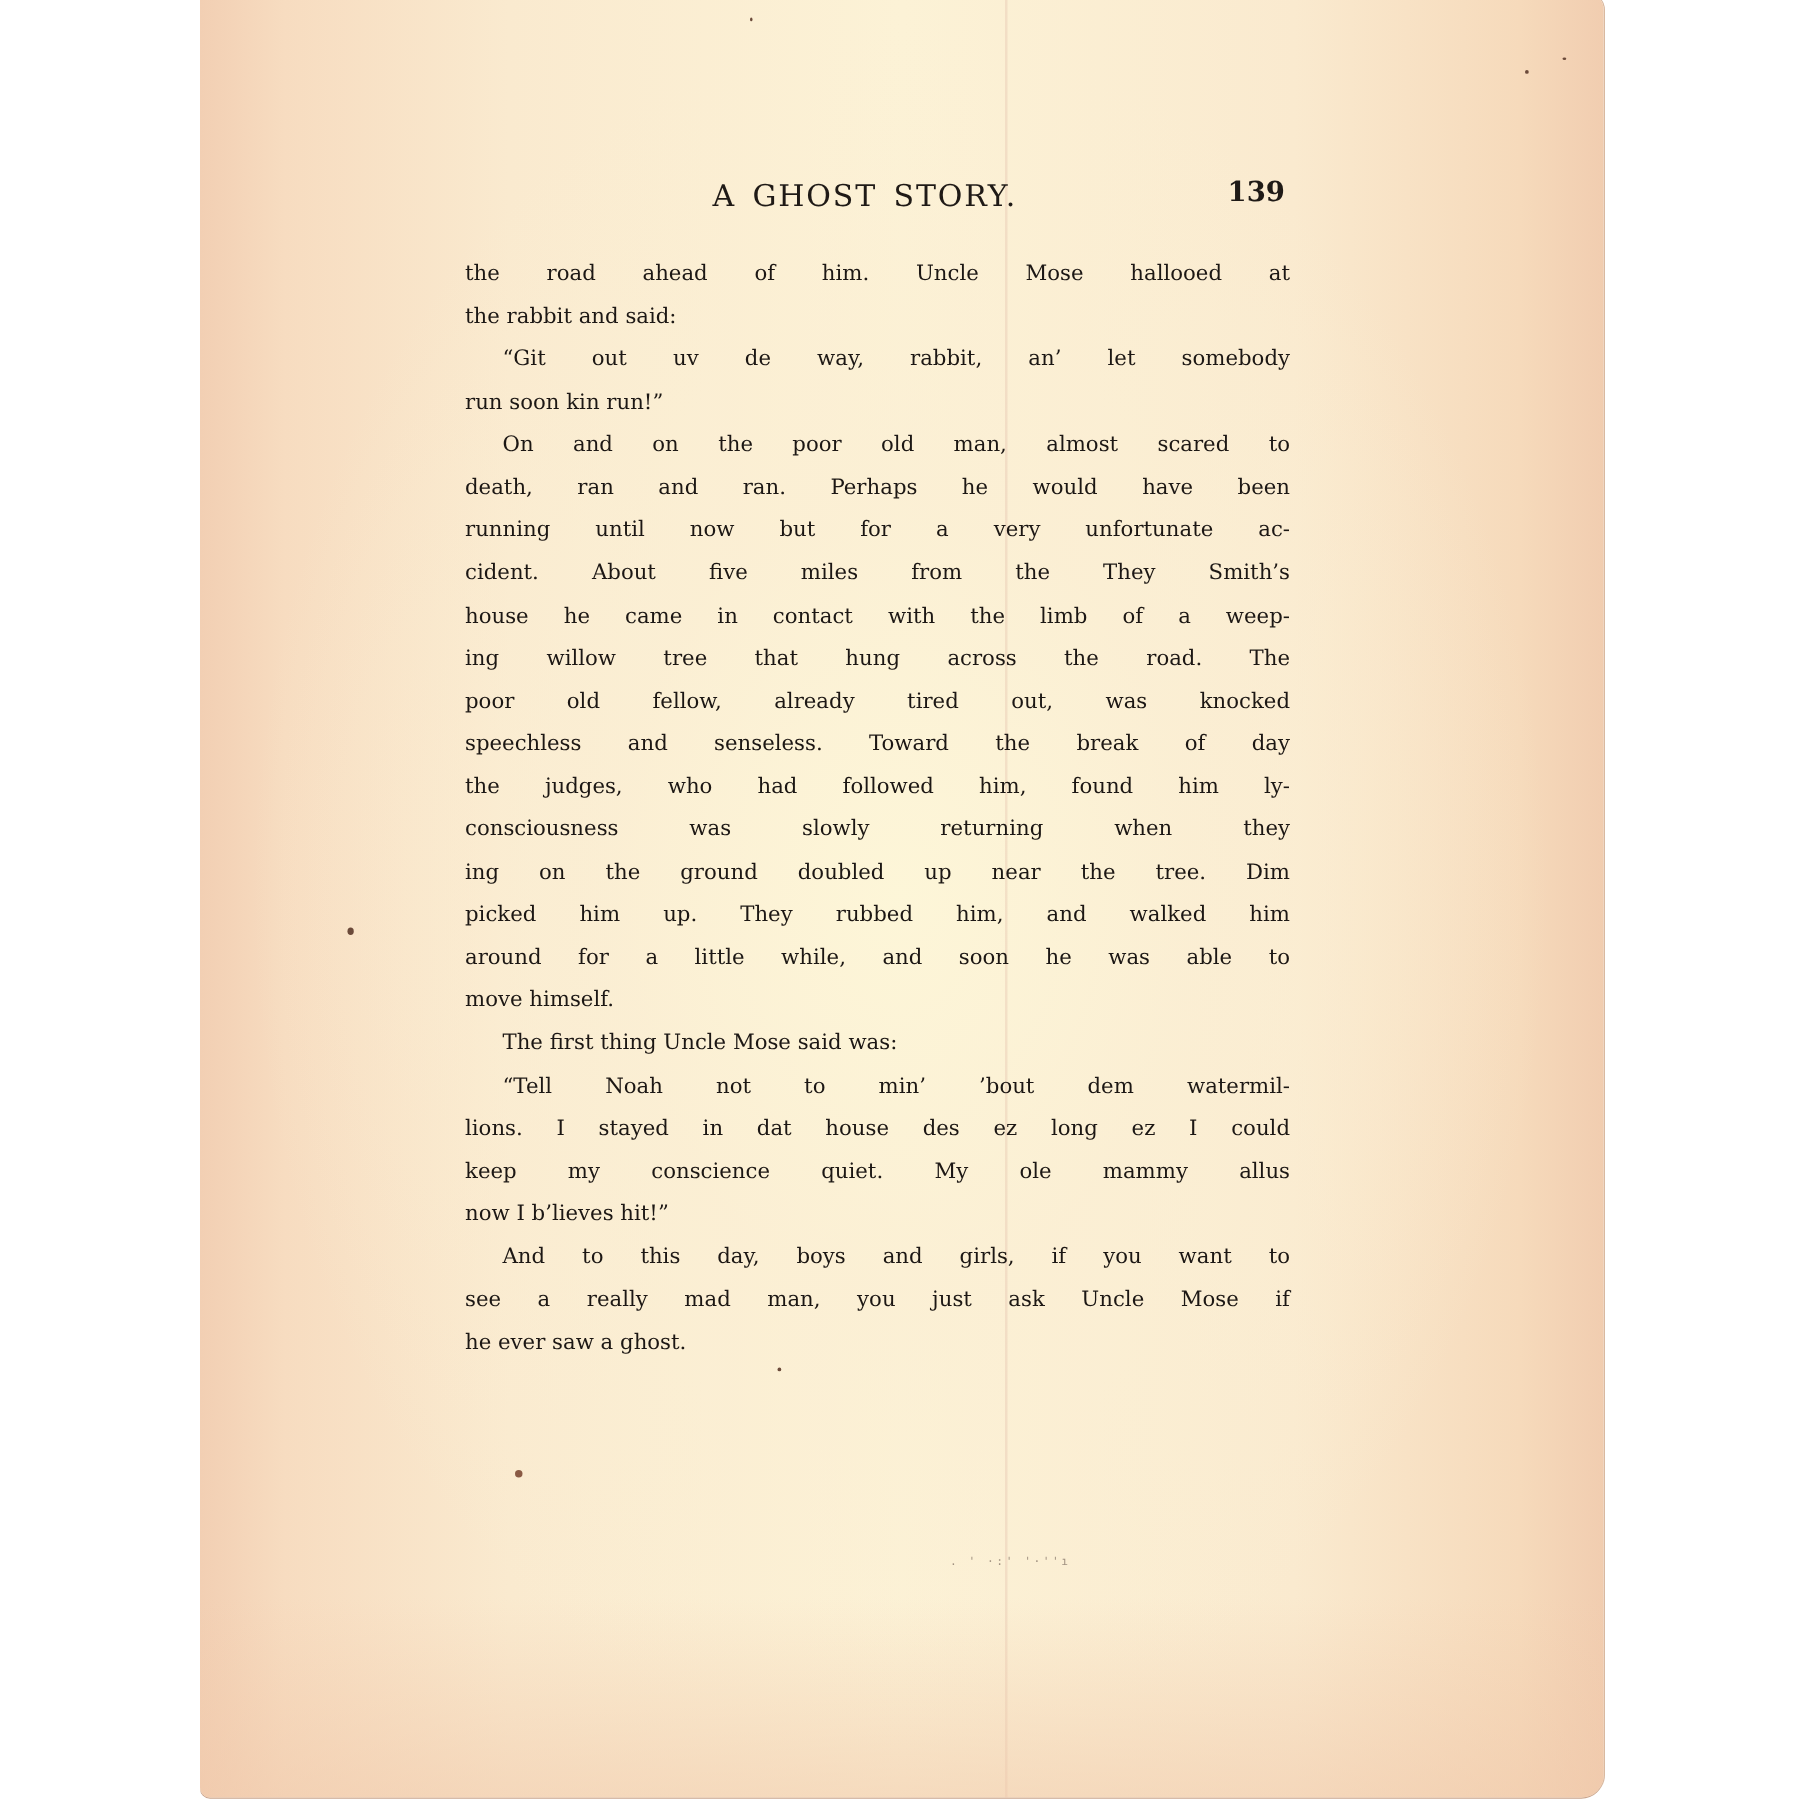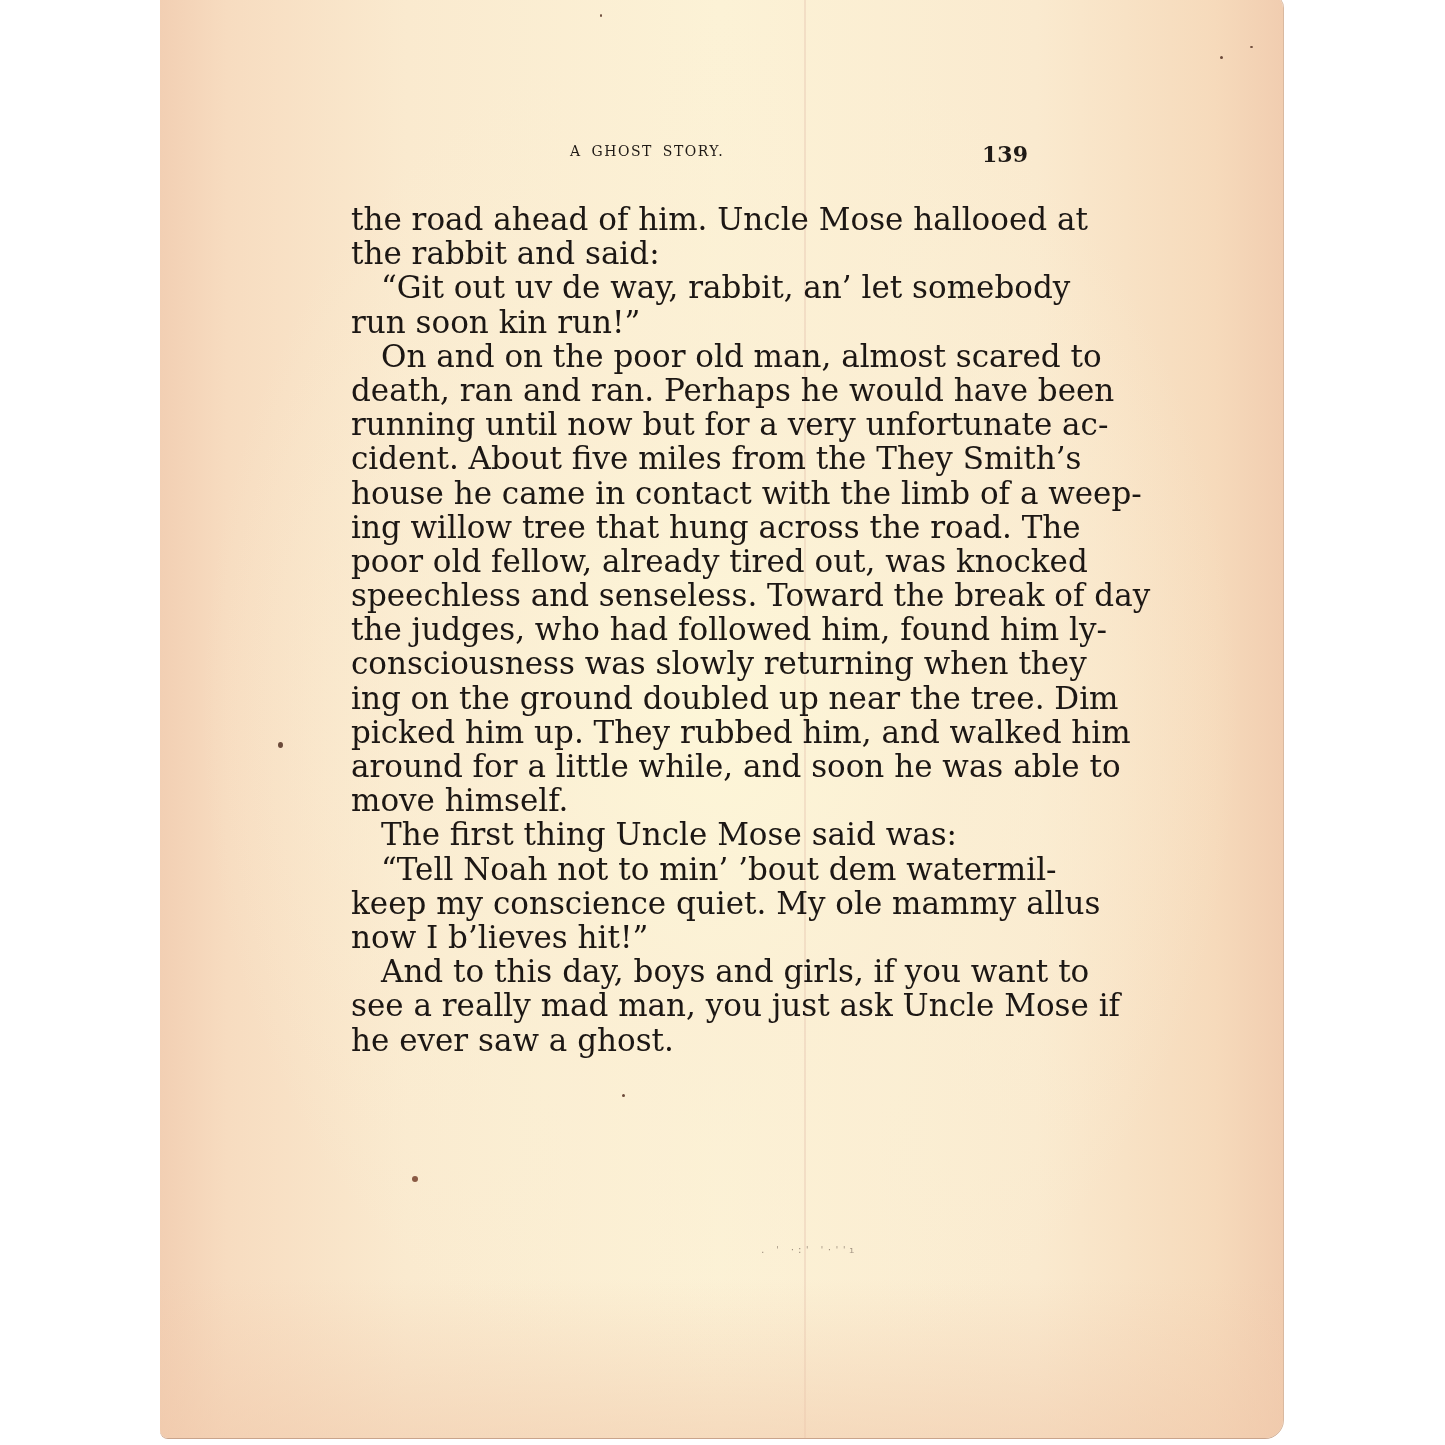--- a/index.html
+++ b/index.html
@@ -48,38 +48,38 @@
       left: 368px;
       width: 660px;
       height: 30px;
       font-family: "DejaVu Serif", "Liberation Serif", serif;
       color: #1f1a16;
     }
     .running-head .title {
       position: absolute;
       left: 202px;
       top: 0;
-      font-size: 14px;
+      font-size: 24px;
       letter-spacing: 1.5px;
       word-spacing: 4px;
     }
     .running-head .pageno {
       position: absolute;
       right: 0;
       top: -2px;
       font-size: 22px;
       font-weight: bold;
     }
     .body-text {
       position: absolute;
       top: 202px;
-      left: 351px;
+      left: 372px;
       width: 660px;
       font-family: "DejaVu Serif", "Liberation Serif", serif;
-      font-size: 31px;
+      font-size: 17px;
       line-height: 34.2px;
       color: #1c1714;
     }
     .line {
       display: block;
       white-space: nowrap;
       text-align: justify;
       text-align-last: justify;
       height: 34.2px;
       overflow: visible;
@@ -140,18 +140,19 @@
     <span class="line">poor old fellow, already tired out, was knocked</span>
     <span class="line">speechless and senseless. Toward the break of day</span>
     <span class="line">the judges, who had followed him, found him ly-</span>
     <span class="line">consciousness was slowly returning when they</span>
     <span class="line">ing on the ground doubled up near the tree.  Dim</span>
     <span class="line">picked him up. They rubbed him, and walked him</span>
     <span class="line">around for a little while, and soon he was able to</span>
     <span class="line last">move himself.</span>
     <span class="line indent last">The first thing Uncle Mose said was:</span>
     <span class="line indent">“Tell Noah not to min’ ’bout dem watermil-</span>
+    <span class="line">lions.  I stayed in dat house des ez long ez I could</span>
     <span class="line">keep my conscience quiet.  My ole mammy allus</span>
     <span class="line last">now I b’lieves hit!”</span>
     <span class="line indent">And to this day, boys and girls, if you want to</span>
     <span class="line">see a really mad man, you just ask Uncle Mose if</span>
     <span class="line last">he ever saw a ghost.</span>
   </div>
 
 </body></html>

